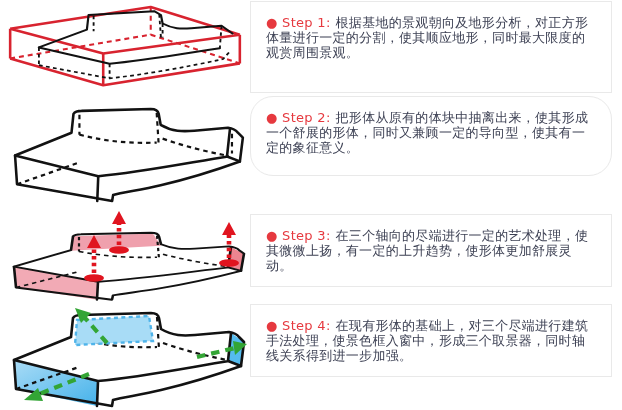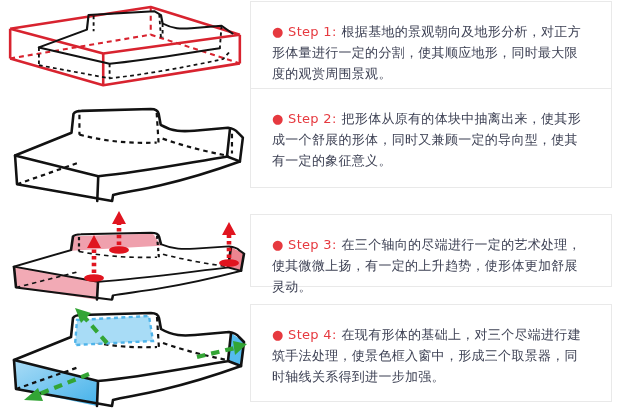--- a/index.html
+++ b/index.html
@@ -8,21 +8,21 @@
     font-family:"DejaVu Sans","Liberation Sans",sans-serif;
   }
   .stage{position:absolute;inset:0;background:#fff;}
   .sketch{position:absolute;left:1px;width:247px;}
   .card{
     position:absolute;left:250px;width:362px;box-sizing:border-box;
     background:#ffffff;border:1px solid var(--card-border,#e9e9e9);
     padding:9px 11px 6px 11px;
   }
   .card p{
-    margin:10px;font-size:13px;line-height:21px;color:var(--text-dark,#3d4154);
+    margin:4px;font-size:13px;line-height:15px;color:var(--text-dark,#3d4154);
     letter-spacing:.3px;
   }
   .step-label{color:var(--accent-red,#e6393f);margin-right:5px;}
   
   svg .blk{stroke:var(--sketch-black,#111);fill:none;stroke-width:2.6;stroke-linejoin:round;stroke-linecap:round;}
   svg .blk-d{stroke:var(--sketch-black,#111);fill:none;stroke-width:2.2;stroke-dasharray:4.5 4;stroke-linejoin:round;}
   svg .red{stroke:var(--sketch-red,#d8232f);fill:none;stroke-width:2.6;stroke-linejoin:round;}
   svg .red-d{stroke:var(--sketch-red,#d8232f);fill:none;stroke-width:2.1;stroke-dasharray:5 4;}
   svg .arrow-red{stroke:var(--arrow-red,#e0141f);fill:none;stroke-width:4.6;stroke-dasharray:3.5 3.2;}
   svg .arrow-red-head{fill:var(--arrow-red,#e0141f);}
@@ -131,25 +131,25 @@
         <path class="arrow-green" d="M196,54 L234,45"></path>
         <polygon class="arrow-green-head" points="246,41 232,38 234,52"></polygon>
       </g>
     </svg>
   </div>
 
   <div class="card" style="top:1px;height:92px;">
     <p><span class="step-label">● Step 1:</span><span>根据基地的景观朝向及地形分析，对正方形体量进行一定的分割，使其顺应地形，同时最大限度的观赏周围景观。</span></p>
   </div>
 
-  <div class="card" style="top:88px;height:100px;">
+  <div class="card" style="top:96px;height:80px;border-radius:23px;">
     <p><span class="step-label">● Step 2:</span><span>把形体从原有的体块中抽离出来，使其形成一个舒展的形体，同时又兼顾一定的导向型，使其有一定的象征意义。</span></p>
   </div>
 
   <div class="card" style="top:214px;height:73px;">
     <p><span class="step-label">● Step 3:</span><span>在三个轴向的尽端进行一定的艺术处理，使其微微上扬，有一定的上升趋势，使形体更加舒展灵动。</span></p>
   </div>
 
-  <div class="card" style="top:304px;height:98px;">
+  <div class="card" style="top:304px;height:73px;">
     <p><span class="step-label">● Step 4:</span><span>在现有形体的基础上，对三个尽端进行建筑手法处理，使景色框入窗中，形成三个取景器，同时轴线关系得到进一步加强。</span></p>
   </div>
 
 </div>
 
 </body></html>

